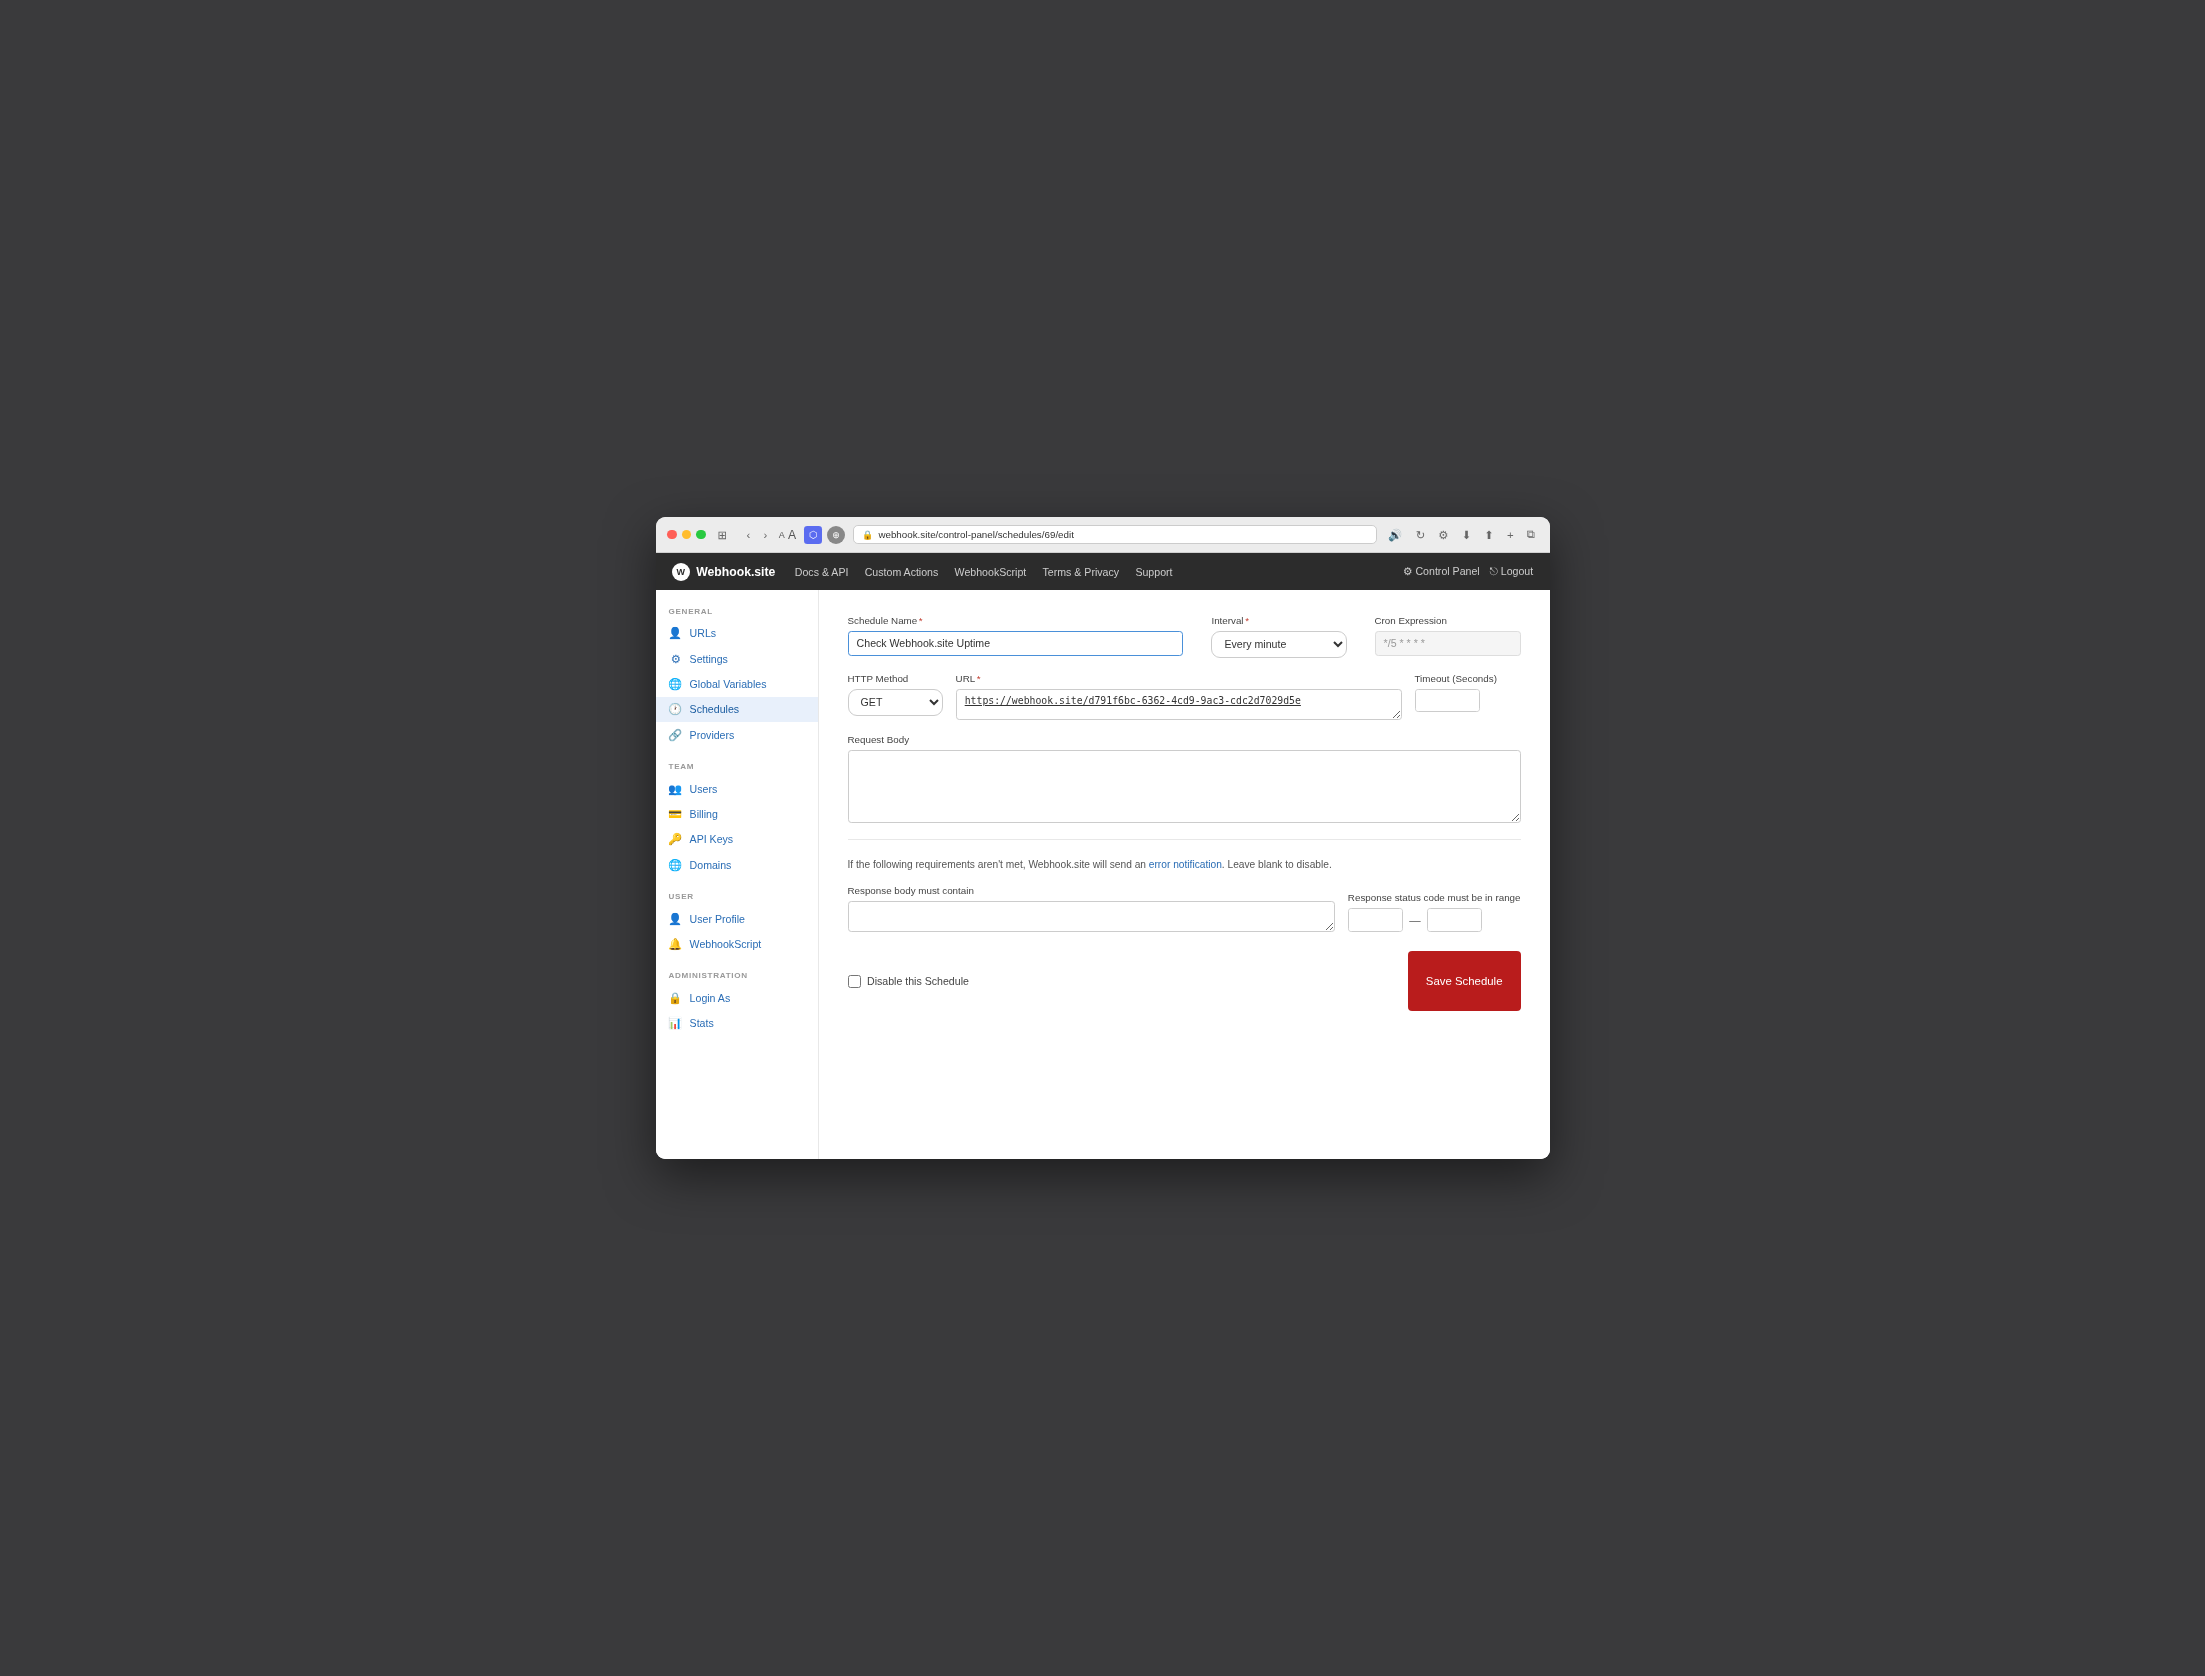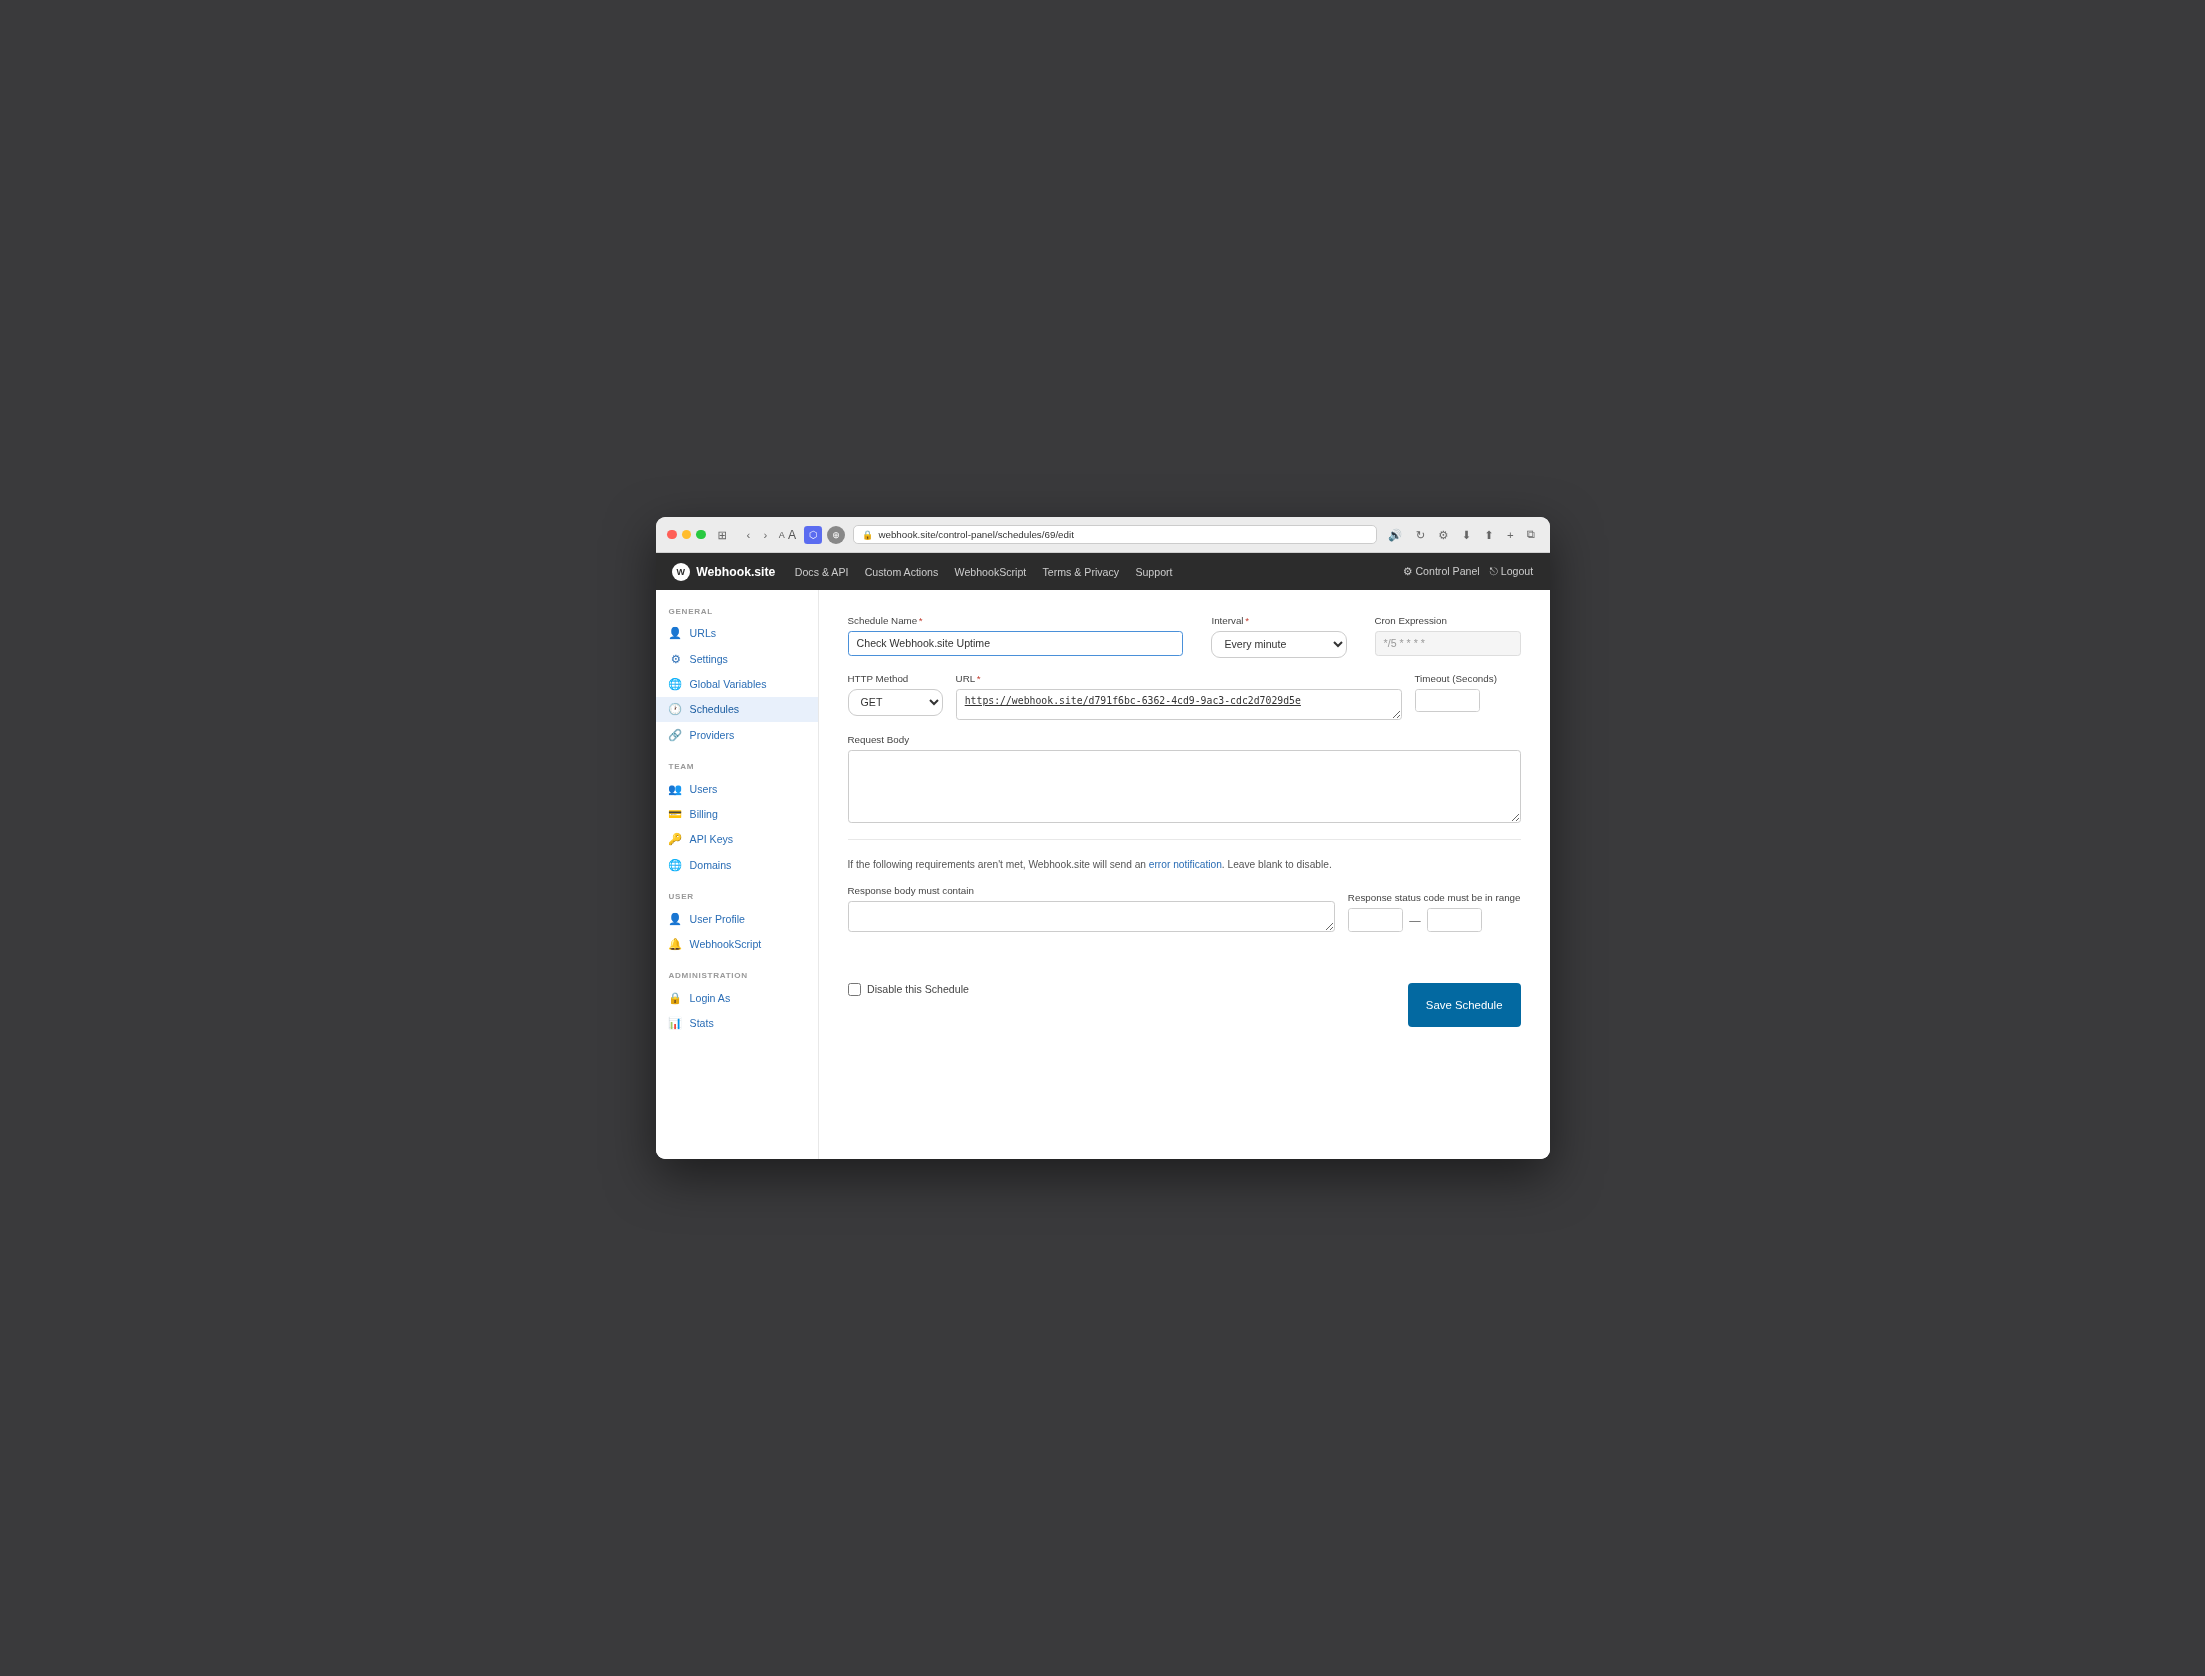--- a/index.html
+++ b/index.html
@@ -326,29 +326,28 @@
     }
     .checkbox-label {
       display: flex;
       align-items: center;
       gap: 6.5px;
       font-size: 10.6px;
       color: #444;
       cursor: pointer;
     }
     .save-btn {
-      background: #0369a1;
+      background: #b91c1c;
       color: #fff;
       border: none;
       border-radius: 4.1px;
-      padding: 16px 18px;
+      padding: 24px 18px;
       font-size: 11.4px;
       font-weight: 500;
       cursor: pointer;
-      margin-top: 32px;
     }
     .url-row {
       display: flex;
       gap: 13px;
       margin-bottom: 14.6px;
       align-items: flex-start;
     }
     .method-group {
       display: flex;
       flex-direction: column;

